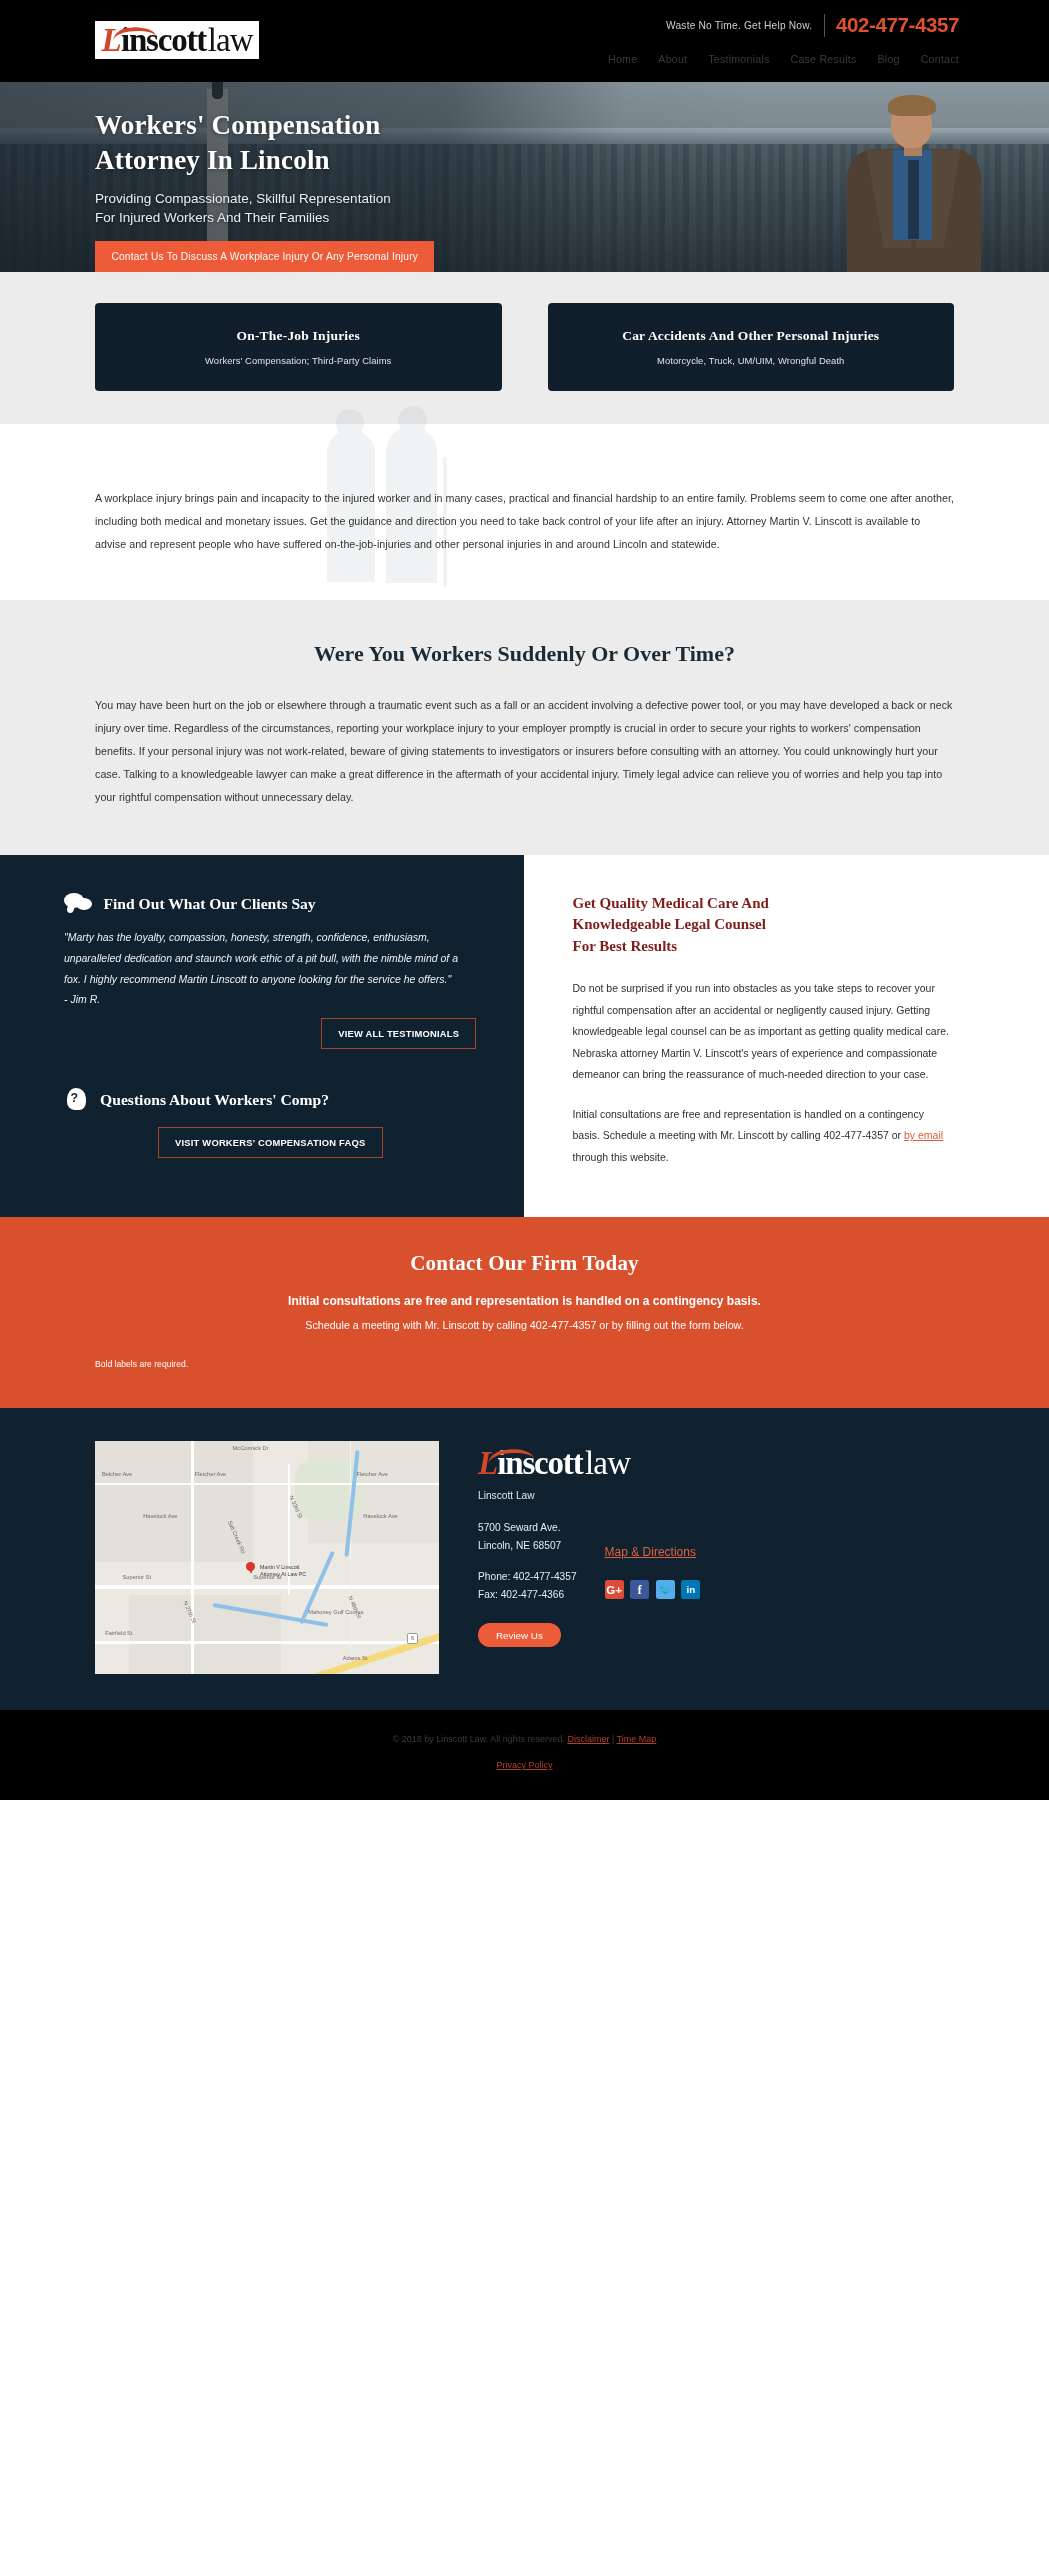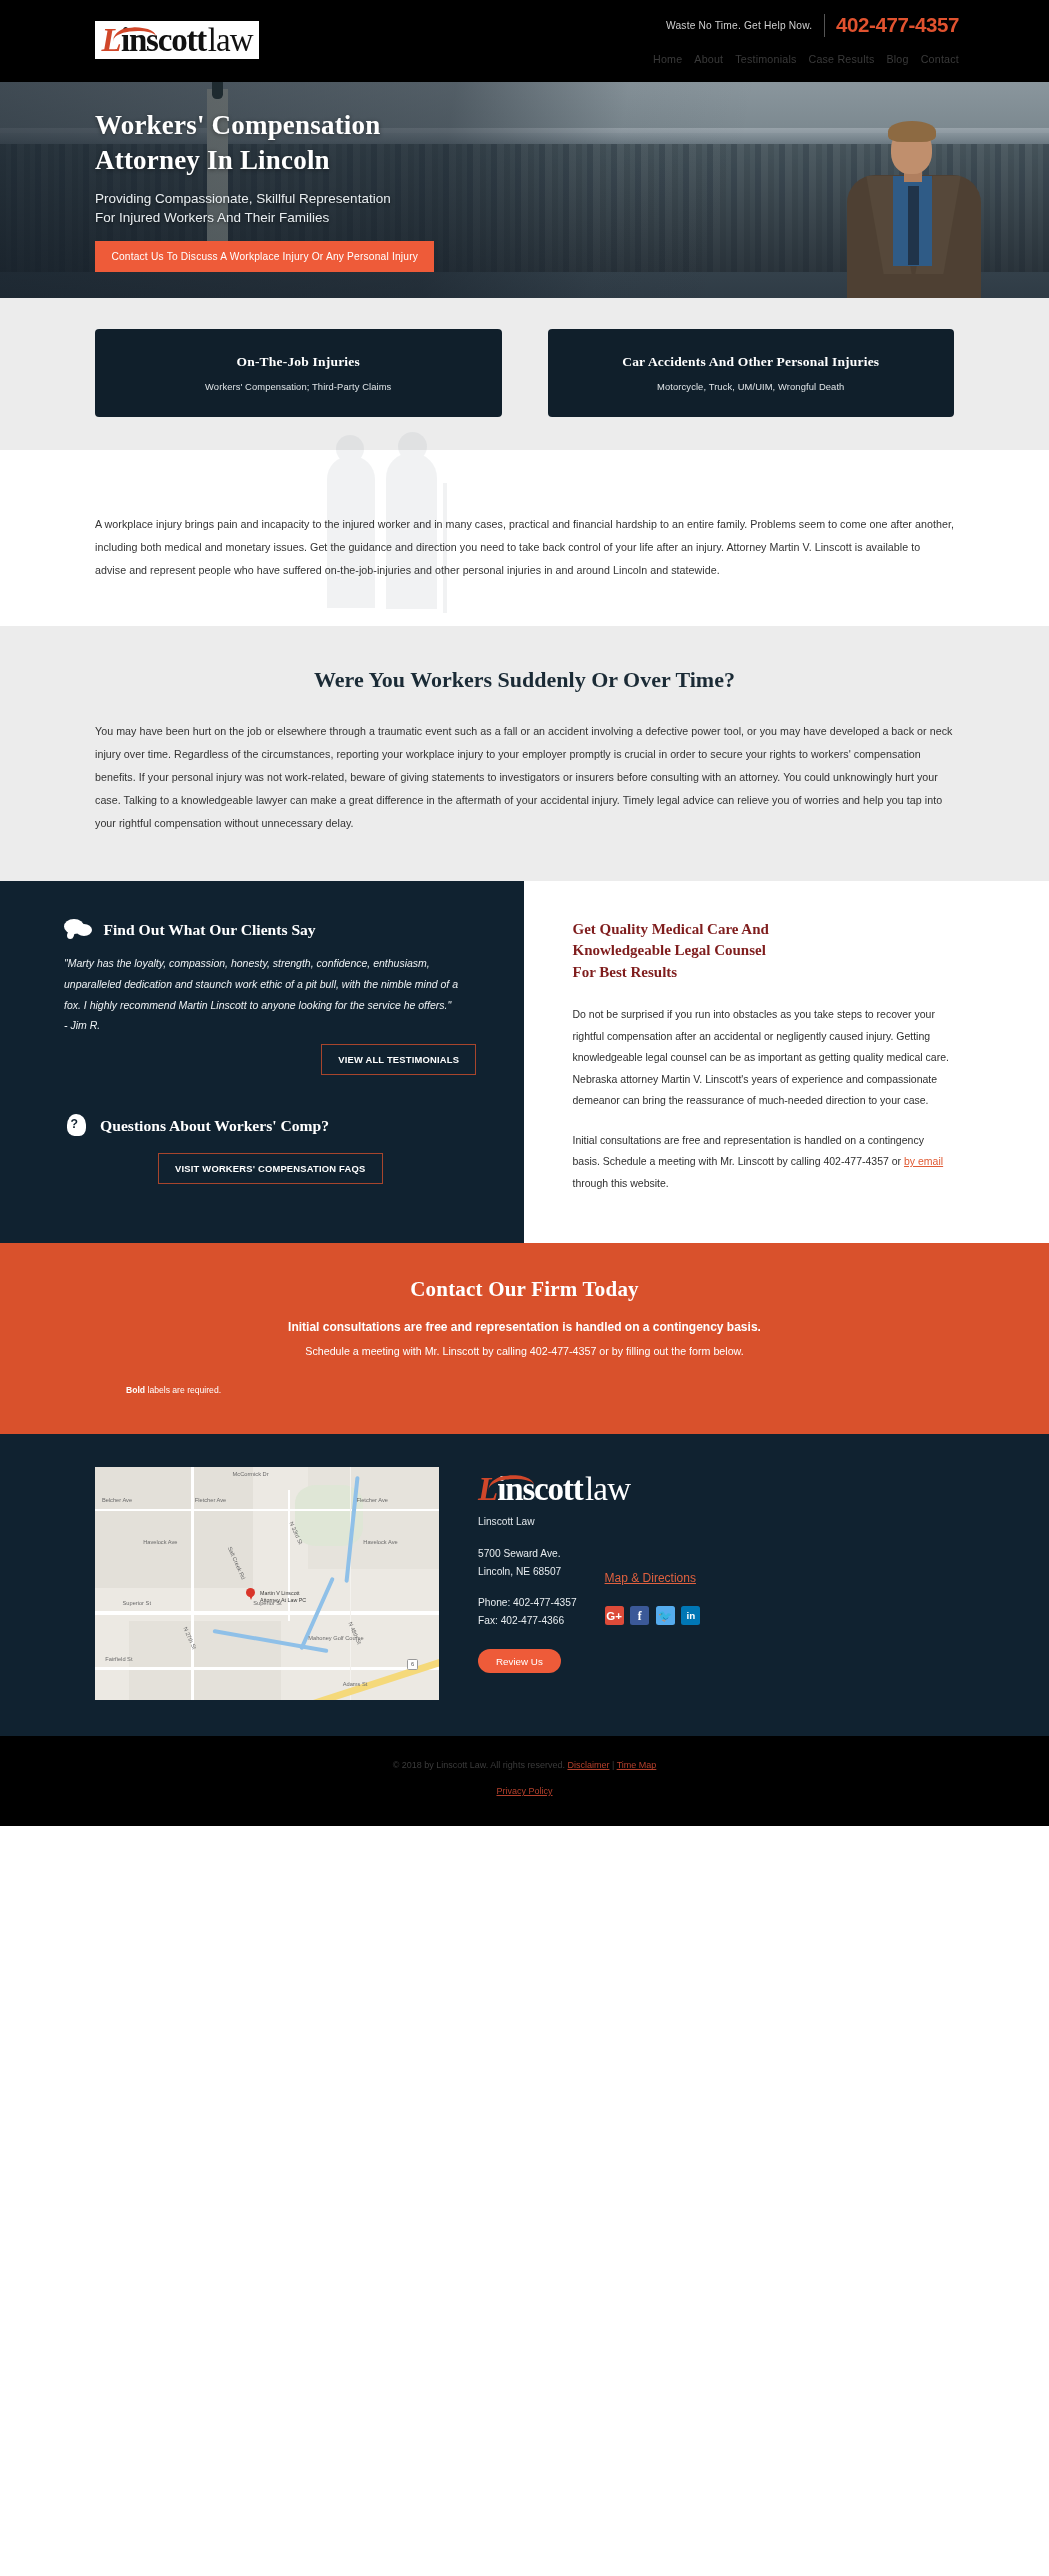--- a/index.html
+++ b/index.html
@@ -67,31 +67,31 @@
     font-family: "Liberation Sans", sans-serif;
   }
   .vbar { width: 0.8px; height: 23px; background: #555; }
   .phone {
     color: #e0522f; font-size: 20.5px; font-weight: bold;
     letter-spacing: -0.4px;
     font-family: "Liberation Sans", sans-serif;
   }
   .nav {
     margin-top: 16.4px;
-    display: flex; justify-content: flex-end; gap: 12px;
+    display: flex; justify-content: flex-end; gap: 21px;
   }
   .nav a {
     color: #3a3a3a; text-decoration: none; font-size: 10.7px;
     letter-spacing: 0.2px;
   }
 
   
   .hero {
     position: relative;
-    height: 216px;
+    height: 190px;
     overflow: hidden;
     background: linear-gradient(#7f8d95 0%, #68777f 24%, #4a5a64 40%, #3e4d57 62%, #2f3b45 100%);
   }
   .hero-sky {
     position:absolute; left:0; top:0; width:100%; height:51px;
     background: linear-gradient(#8a969d, #7b888f);
   }
   .hero-horizon {
     position:absolute; left:0; top:46px; width:100%; height:21px;
     background: linear-gradient(rgba(160,170,178,.75), rgba(90,104,114,.2));
@@ -254,21 +254,21 @@
   
   .contact-band { background: #d9512c; padding: 34px 0 39px 0; color: #fff; }
   .contact-inner { width: 918px; margin: 0 auto; padding: 0 29.5px; }
   .contact-h2 {
     font-family: "Liberation Serif", serif;
     text-align: center; font-size: 21px; font-weight: bold; letter-spacing: 0.2px;
   }
   .contact-l1 { text-align:center; font-size: 12px; font-weight: bold; margin-top: 18px; }
   .contact-l2 { text-align:center; font-size: 10.7px; margin-top: 10.7px; }
   .contact-req { font-size: 8.6px; margin-top: 28px; }
-  .contact-req b { font-weight: bold; margin-left: 31px; }
+  .contact-req b { font-weight: normal; }
 
   
   .footer { background: #102230; padding: 33px 0 36px 0; }
   .footer-inner { width: 918px; margin: 0 auto; padding: 0 29.5px; display: flex; gap: 39px; }
   .map {
     width: 344px; height: 233px; position: relative; overflow: hidden;
     background: #eae7e1; flex: 0 0 auto;
   }
   .map-bg { position:absolute; inset:0; background:#ece9e3; }
   .map-blockA { position:absolute; left:0; top:0; width:46%; height:52%; background:#e3e0d9; }

